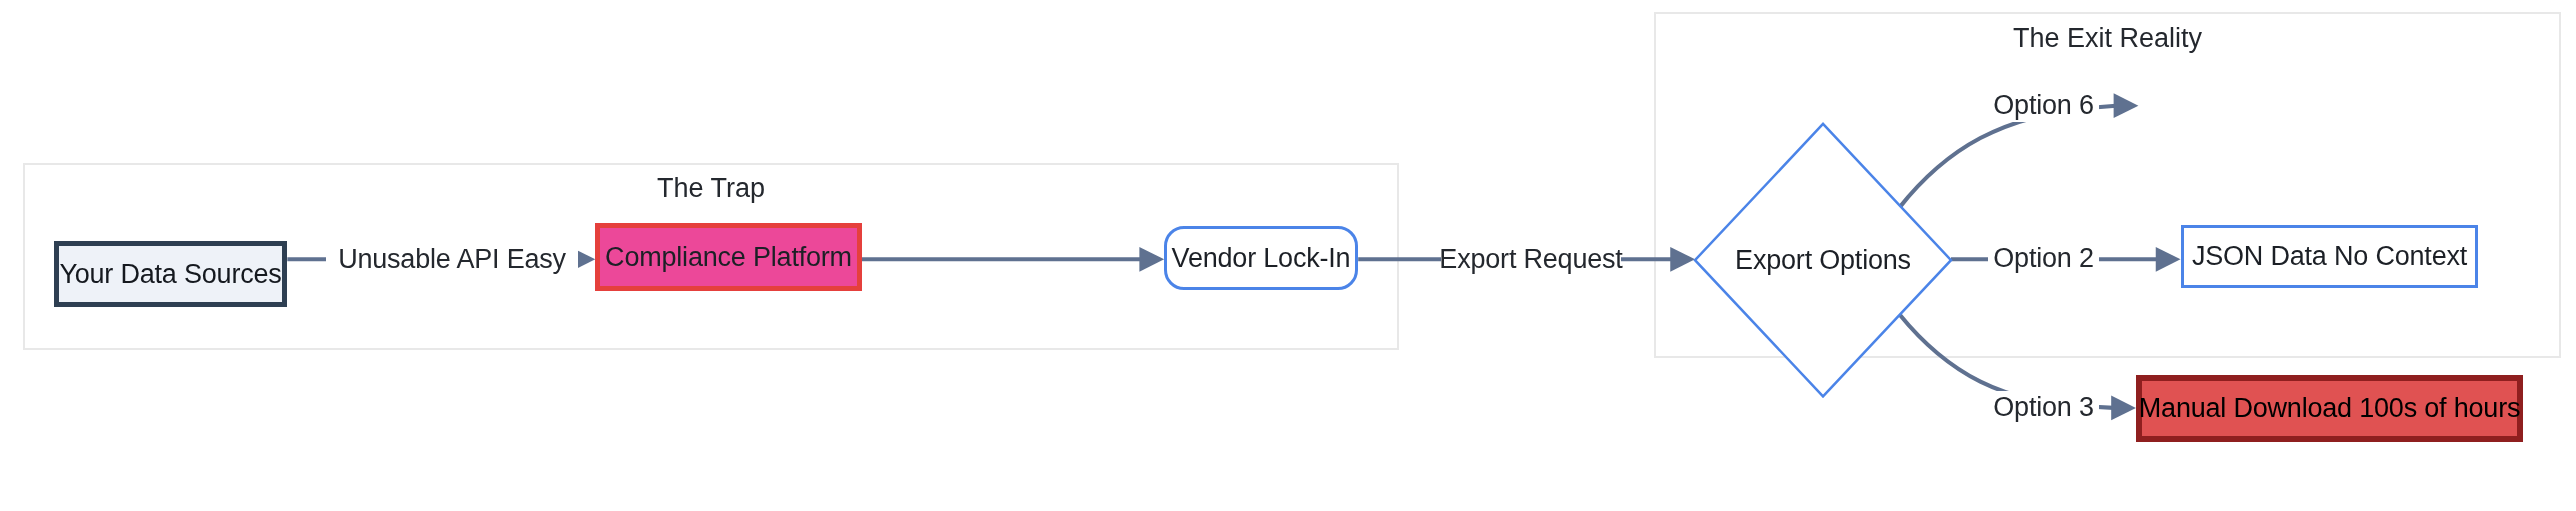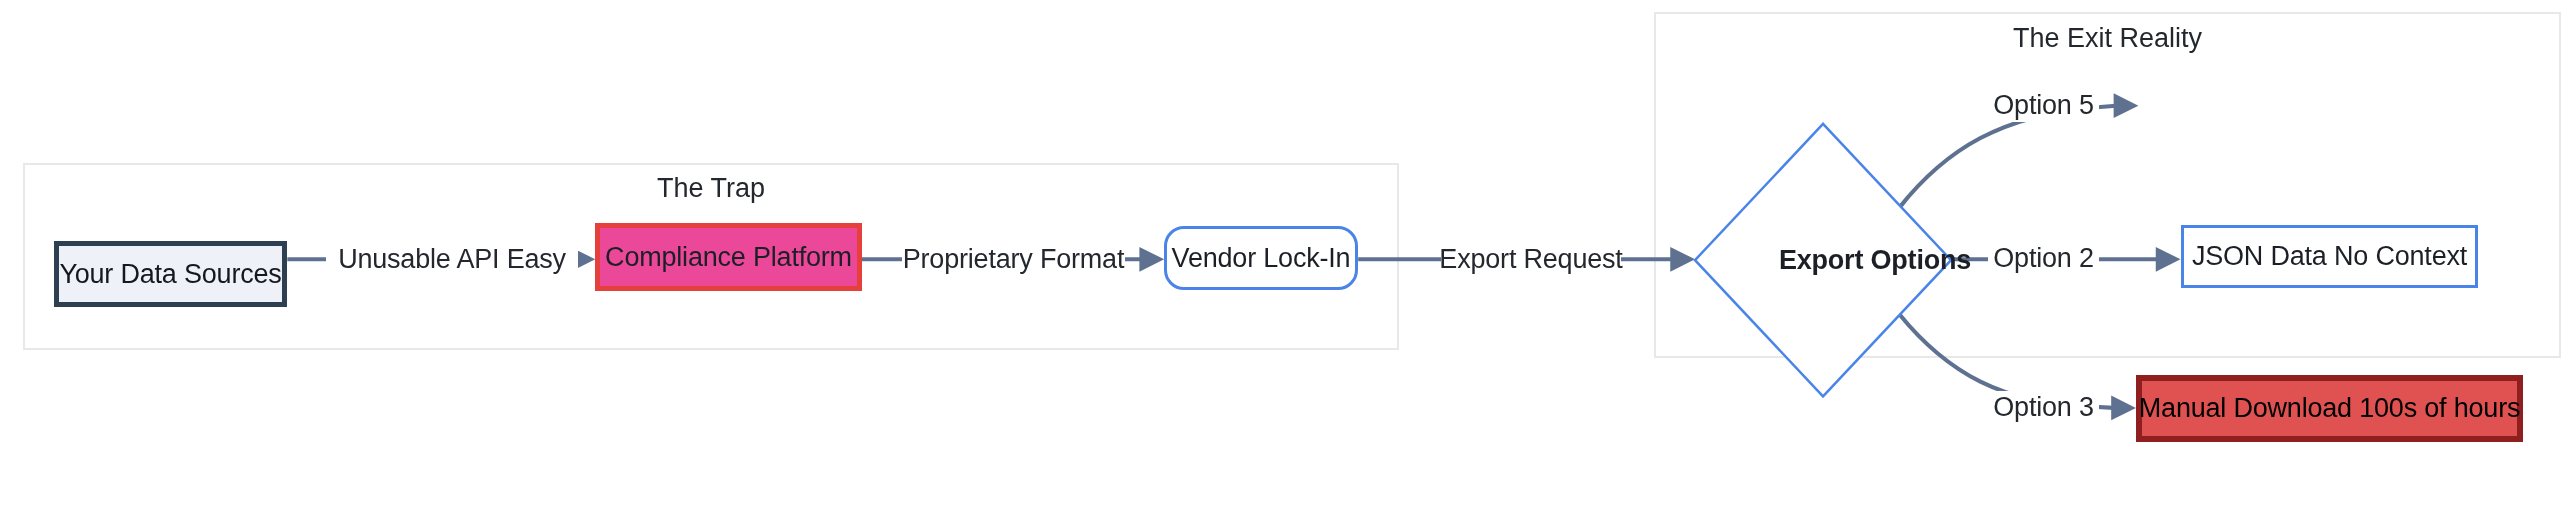--- a/index.html
+++ b/index.html
@@ -66,33 +66,32 @@
       <polygon points="1410,314 1380,299 1380,329"></polygon>
       <polygon points="2053,314 2023,299 2023,329"></polygon>
       <polygon points="2641,314 2611,299 2611,329"></polygon>
       <polygon points="2590,128 2560,113 2560,143"></polygon>
       <polygon points="2587,494 2557,479 2557,509"></polygon>
     </g>
     <polygon points="2053,315 2208,150 2363,315 2208,480" fill="#ffffff" stroke="#4b84e8" stroke-width="3"></polygon>
   </svg>
 
   <div class="edge-label" style="left:326px; top:243px; width:252px; height:33px;">Unusable API Easy</div>
-  <div class="edge-label" style="left:902px; top:243px; width:223px; height:33px;">Proprietary Format</div>
   <div class="edge-label" style="left:1441px; top:243px; width:180px; height:33px;">Export Request</div>
-  <div class="edge-label" style="left:1988px; top:89px; width:111px; height:33px;">Option 5</div>
+  <div class="edge-label" style="left:1988px; top:89px; width:111px; height:33px;">Option 6</div>
   <div class="edge-label" style="left:1988px; top:242px; width:111px; height:33px;">Option 2</div>
   <div class="edge-label" style="left:1988px; top:391px; width:111px; height:33px;">Option 3</div>
 
   <div class="node node-dark" style="left:54px; top:225px; width:233px; height:66px;">Your Data Sources</div>
 
   <div class="node node-redline" style="left:595px; top:223px; width:267px; height:68px;">Compliance Platform</div>
 
   <div class="node node-blueline" style="left:1164px; top:226px; width:194px; height:64px;border-radius:20px;">Vendor Lock-In</div>
 
-  <div class="diamond-label" style="left:1751px; top:244px; width:248px; height:33px;font-weight:bold;">Export Options</div>
+  <div class="diamond-label" style="left:1699px; top:244px; width:248px; height:33px;">Export Options</div>
 
 
   <div class="node node-blueline" style="left:2181px; top:225px; width:297px; height:63px;">JSON Data No Context</div>
 
   <div class="node node-redfill" style="left:2136px; top:375px; width:387px; height:67px;">Manual Download 100s of hours</div>
 
 </div>
 
 
 </body></html>

